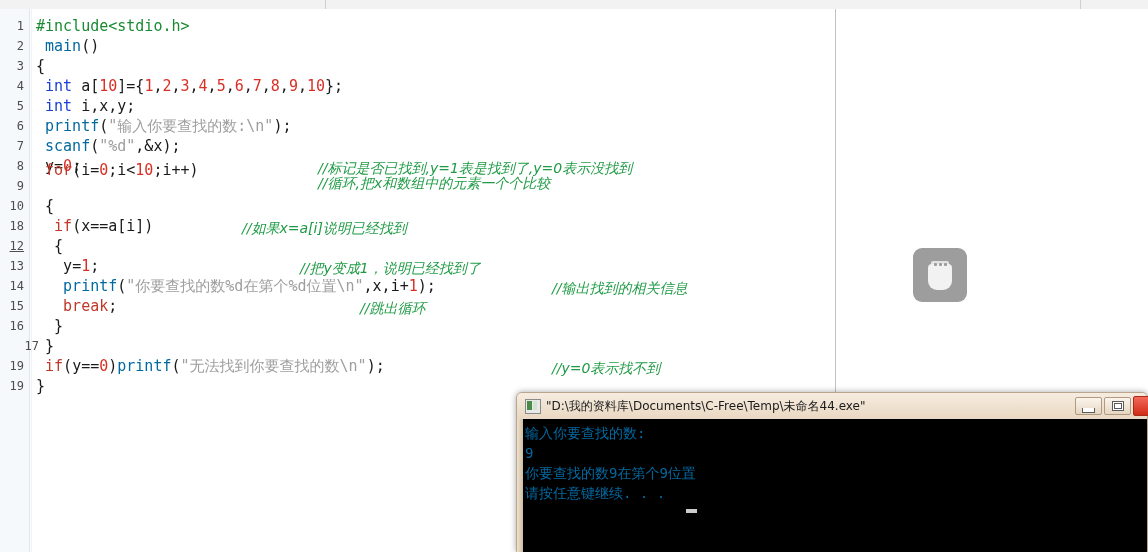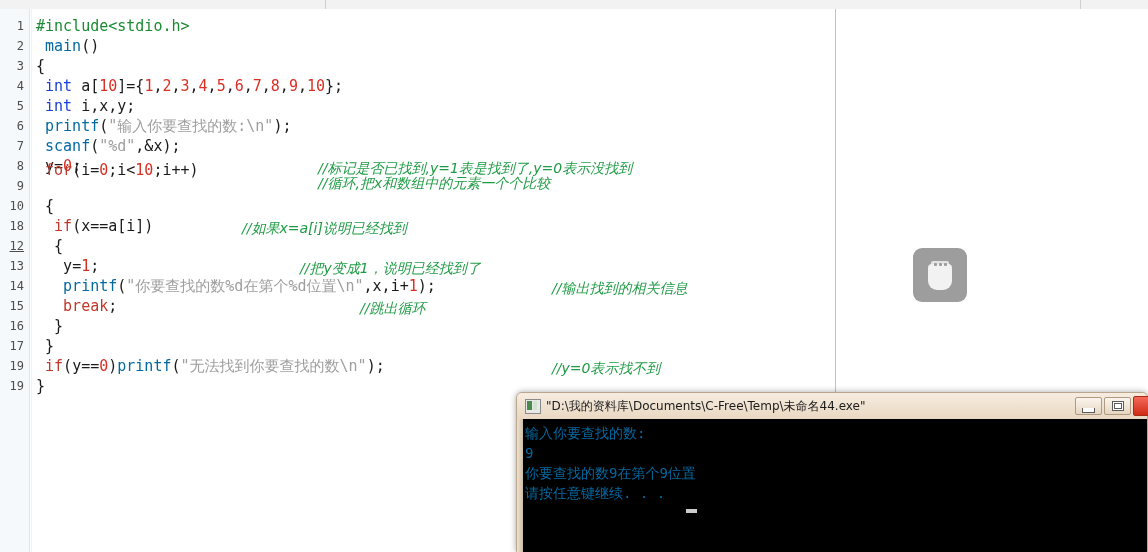--- a/index.html
+++ b/index.html
@@ -199,21 +199,21 @@
       <div class="cline" style="top: 248px;">   y<span class="pun">=</span><span class="num">1</span><span class="pun">;</span></div>
       <div class="cmt-abs" style="left: 300px; top: 251px;">//把y变成1，说明已经找到了</div>
       <div class="ln" style="top: 270px;">14</div>
       <div class="cline" style="top: 268px;">   <span class="fn">printf</span><span class="pun">(</span><span class="str">"你要查找的数%d在第个%d位置\n"</span><span class="pun">,x,i</span><span class="pun">+</span><span class="num">1</span><span class="pun">);</span></div>
       <div class="cmt-abs" style="left: 552px; top: 271px;">//输出找到的相关信息</div>
       <div class="ln" style="top: 290px;">15</div>
       <div class="cline" style="top: 288px;">   <span class="ctl">break</span><span class="pun">;</span></div>
       <div class="cmt-abs" style="left: 360px; top: 291px;">//跳出循环</div>
       <div class="ln" style="top: 310px;">16</div>
       <div class="cline" style="top: 308px;">  <span class="pun">}</span></div>
-      <div class="ln" style="top: 330px;">17</div>
+      <div class="ln" style="top: 330px; margin-left: 15px;">17</div>
       <div class="cline" style="top: 328px;"> <span class="pun">}</span></div>
       <div class="ln" style="top: 350px;">19</div>
       <div class="cline" style="top: 348px;"> <span class="ctl">if</span><span class="pun">(</span>y<span class="pun">==</span><span class="num">0</span><span class="pun">)</span><span class="fn">printf</span><span class="pun">(</span><span class="str">"无法找到你要查找的数\n"</span><span class="pun">);</span></div>
       <div class="cmt-abs" style="left: 552px; top: 351px;">//y=0表示找不到</div>
       <div class="ln" style="top: 370px;">19</div>
       <div class="cline" style="top: 368px;"><span class="pun">}</span></div>
     </div>
   <div id="editor-right-border"></div>
 </div>
 

